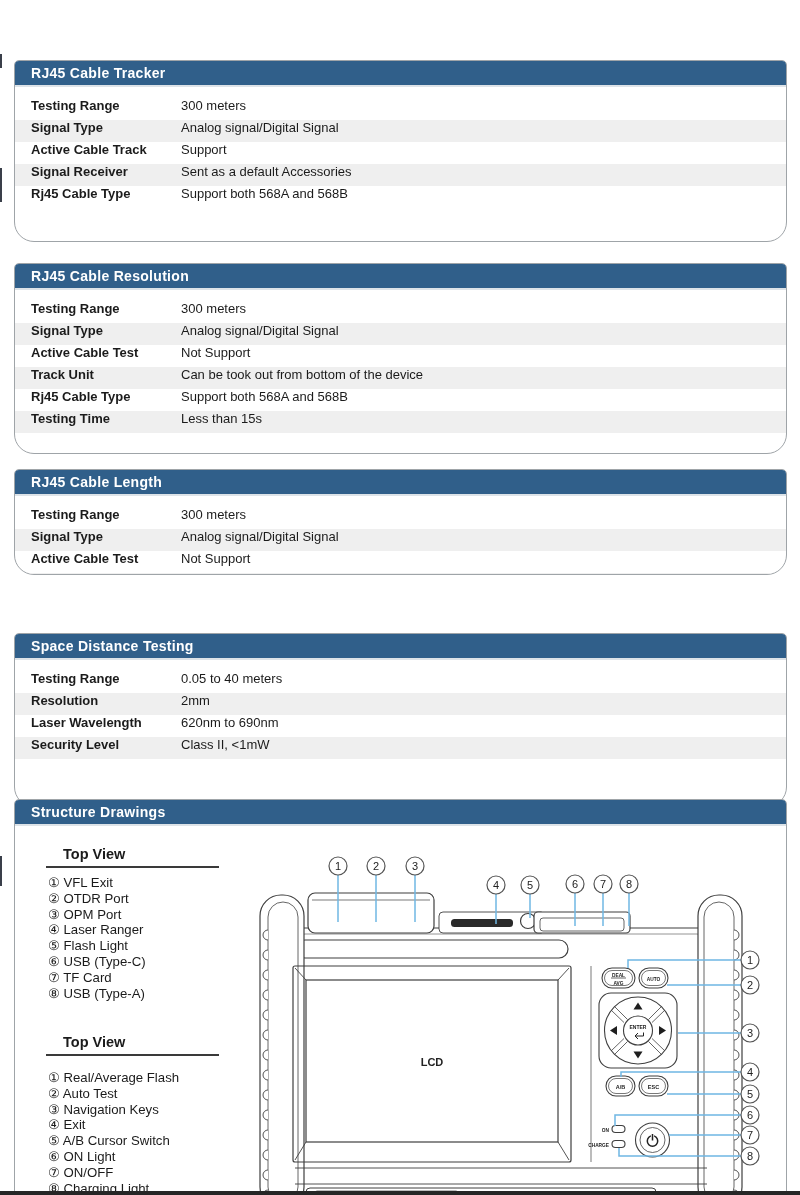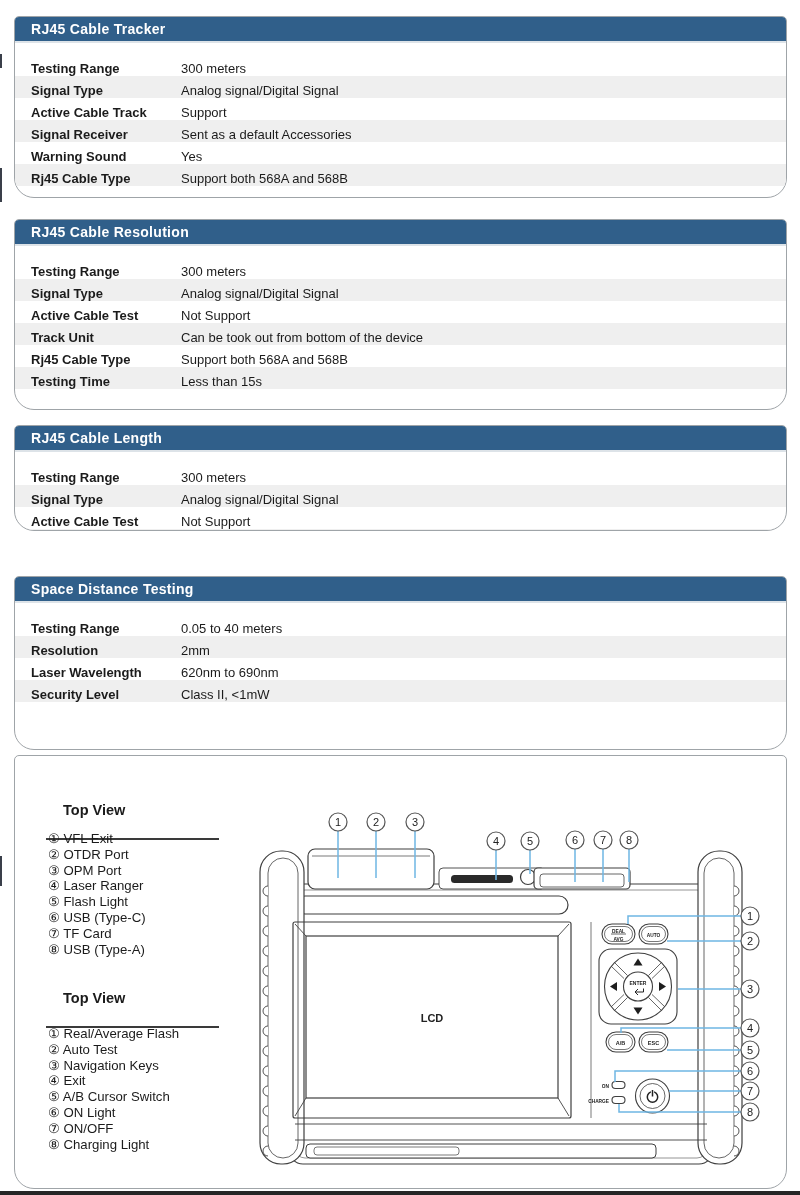--- a/index.html
+++ b/index.html
@@ -3,36 +3,36 @@
 <meta charset="utf-8">
 <style>
   html,body{margin:0;padding:0;}
   body{
     width:800px;height:1195px;position:relative;background:#ffffff;
     font-family:"Liberation Sans",sans-serif;color:#1b1b1b;overflow:hidden;
   }
   .card{
     position:absolute;left:14px;width:773px;background:#fff;
     border:1.3px solid #9fa4a8;border-radius:5px 5px 20px 20px;
-    overflow:hidden;box-sizing:border-box;
+    overflow:hidden;box-sizing:border-box;margin-top:44px;
   }
   .card-header{
     height:24px;background:#305f8a;color:#fff;font-size:14px;font-weight:bold;
     line-height:24px;padding-left:16px;letter-spacing:.3px;
     border-bottom:2px solid #dde3e8;
   }
   .rows{margin-top:11px;}
-  .row{height:22px;display:flex;align-items:flex-end;font-size:13px;}
+  .row{height:22px;display:flex;align-items:flex-start;font-size:13px;}
   .row:nth-child(even){background:#efefef;}
   .row .label{width:150px;padding-left:16px;font-weight:bold;flex-shrink:0;}
   .row .value{flex:1;}
   
   .legend-h{
     position:absolute;left:31px;width:173px;font-size:14.5px;font-weight:bold;
-    border-bottom:2px solid #3a3a3a;padding:0 0 20px 17px;box-sizing:border-box;
+    border-bottom:2px solid #3a3a3a;padding:0 0 4px 17px;box-sizing:border-box;
   }
   .legend{
     position:absolute;left:33px;margin:0;padding:0;list-style:none;
     font-size:13.2px;line-height:15.8px;
   }
   svg.device{position:absolute;left:231px;top:50px;}
   svg text{font-family:"Liberation Sans",sans-serif;fill:#222;}
   .edge-artifact{position:absolute;left:0;width:2px;background:#3a3f4a;}
   .bottom-bar{position:absolute;left:0;bottom:0;width:800px;height:4px;background:#262626;}
 </style>
@@ -52,24 +52,20 @@
       </div>
     <div class="row">
         <div class="label">Active Cable Track</div>
         <div class="value">Support</div>
       </div>
     <div class="row">
         <div class="label">Signal Receiver</div>
         <div class="value">Sent as a default Accessories</div>
       </div>
     <div class="row">
-        <div class="label">Warning Sound</div>
-        <div class="value">Yes</div>
-      </div>
-    <div class="row">
         <div class="label">Rj45 Cable Type</div>
         <div class="value">Support both 568A and 568B</div>
       </div>
   </div>
 </div>
 
 <div class="card" style="top:219px;height:191px">
   <div class="card-header">RJ45 Cable Resolution</div>
   <div class="rows">
     <div class="row">
@@ -114,21 +110,21 @@
         <div class="label">Active Cable Test</div>
         <div class="value">Not Support</div>
       </div>
     <div class="row">
         <div class="label">Testing Time</div>
         <div class="value">Less than 15s</div>
       </div>
   </div>
 </div>
 
-<div class="card" style="top:576px;height:174px">
+<div class="card" style="top:589px;height:174px">
   <div class="card-header">Space Distance Testing</div>
   <div class="rows">
     <div class="row">
         <div class="label">Testing Range</div>
         <div class="value">0.05 to 40 meters</div>
       </div>
     <div class="row">
         <div class="label">Resolution</div>
         <div class="value">2mm</div>
       </div>
@@ -137,20 +133,21 @@
         <div class="value">620nm to 690nm</div>
       </div>
     <div class="row">
         <div class="label">Security Level</div>
         <div class="value">Class II, &lt;1mW</div>
       </div>
   </div>
 </div>
 
 <div class="card" style="top:755px;height:434px">
+  <div class="card-header">Structure Drawings</div>
 
   <div class="legend-h" style="top:46px">Top View</div>
   <ul class="legend" style="top:75px">
     <li>① VFL Exit</li>
     <li>② OTDR Port</li>
     <li>③ OPM Port</li>
     <li>④ Laser Ranger</li>
     <li>⑤ Flash Light</li>
     <li>⑥ USB (Type-C)</li>
     <li>⑦ TF Card</li>

